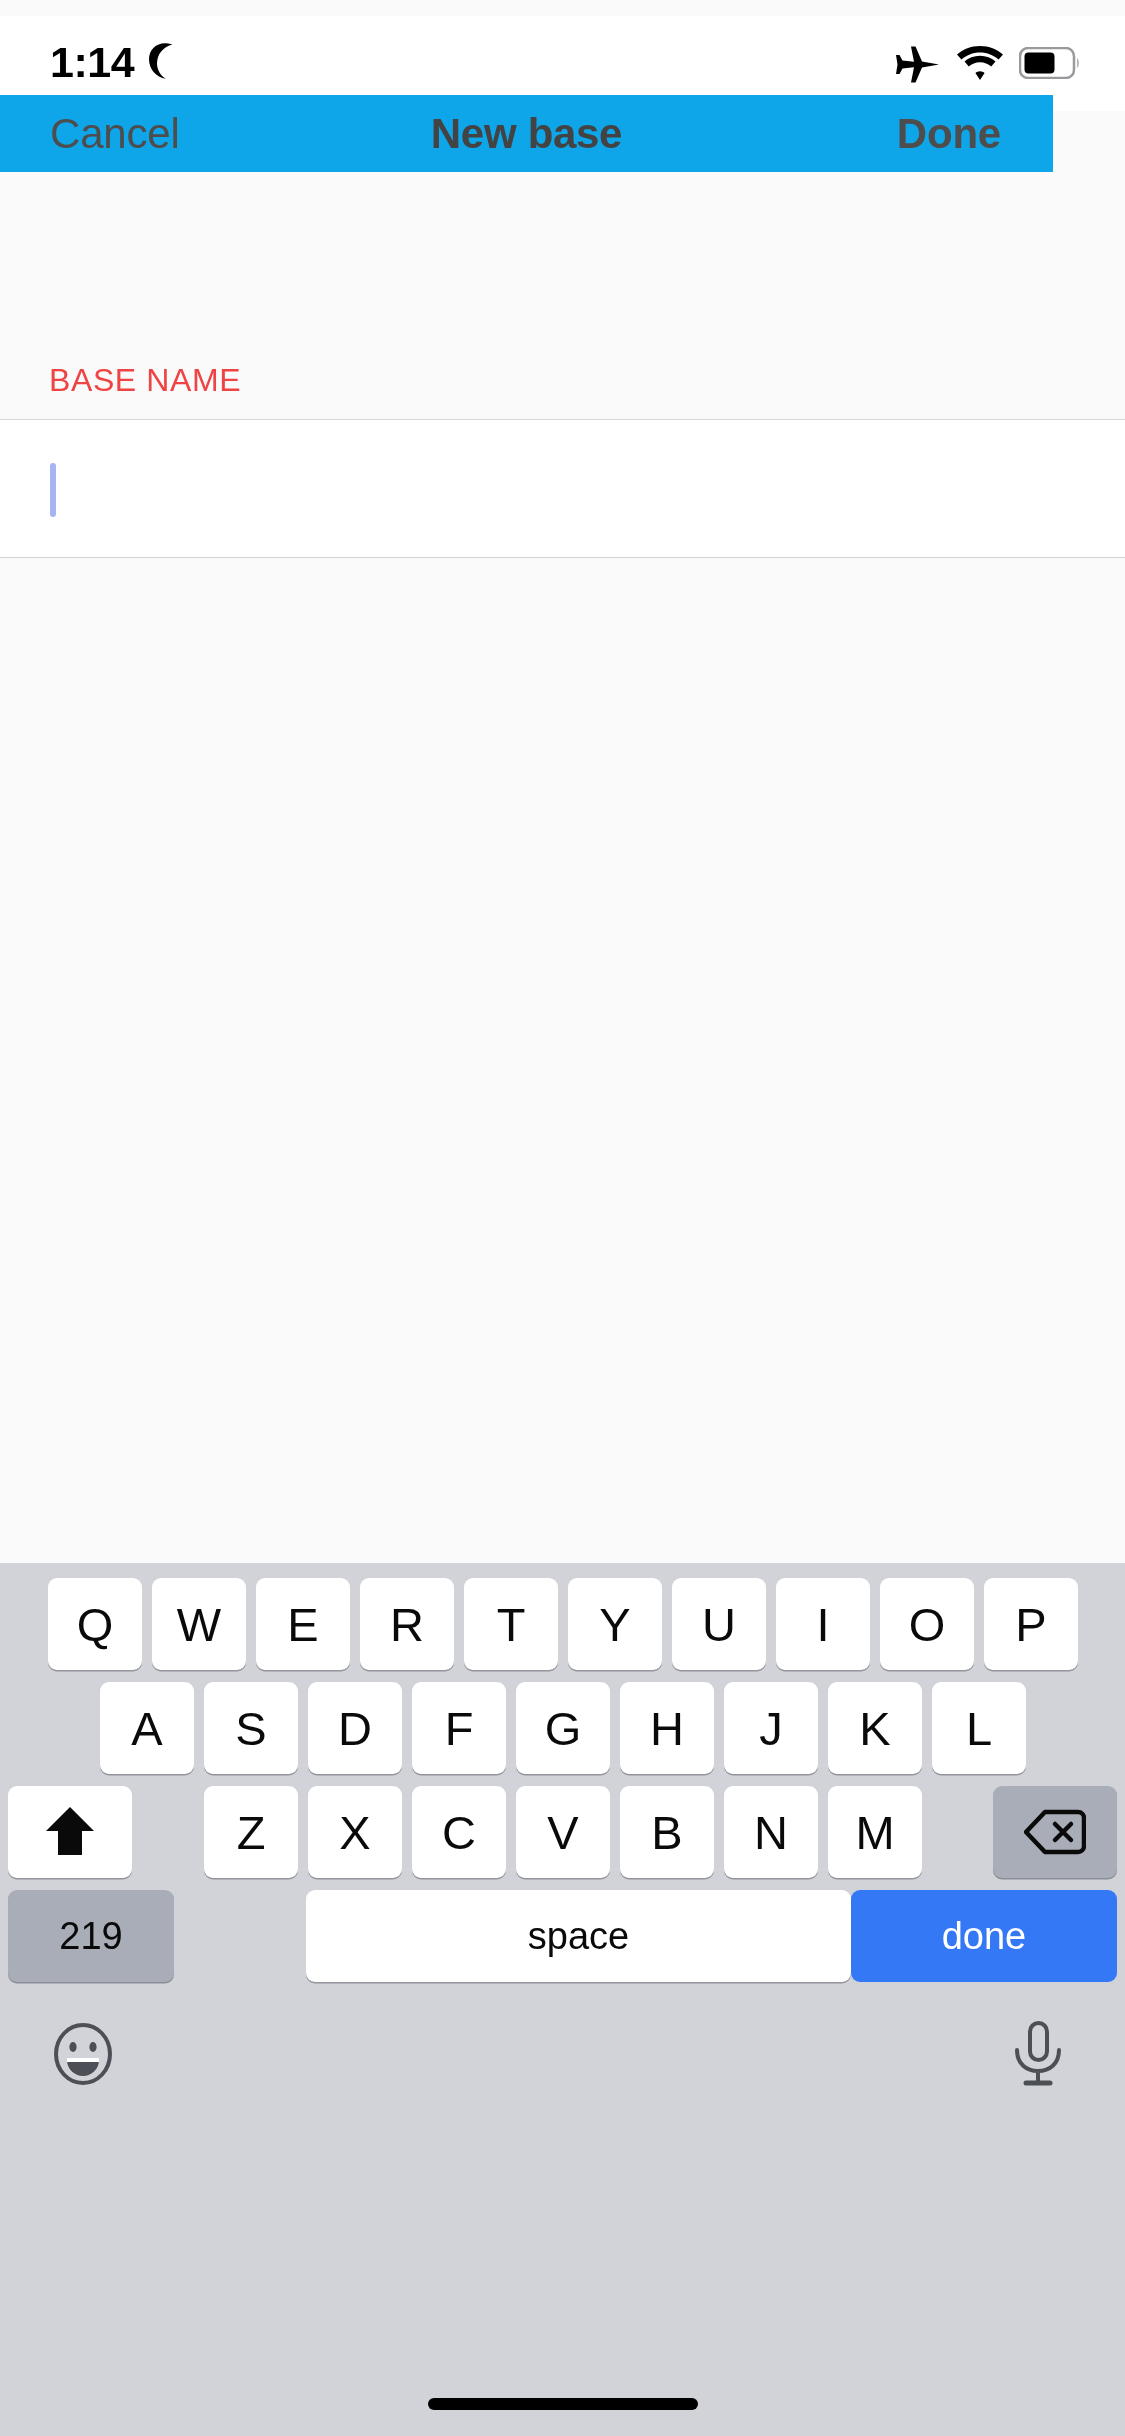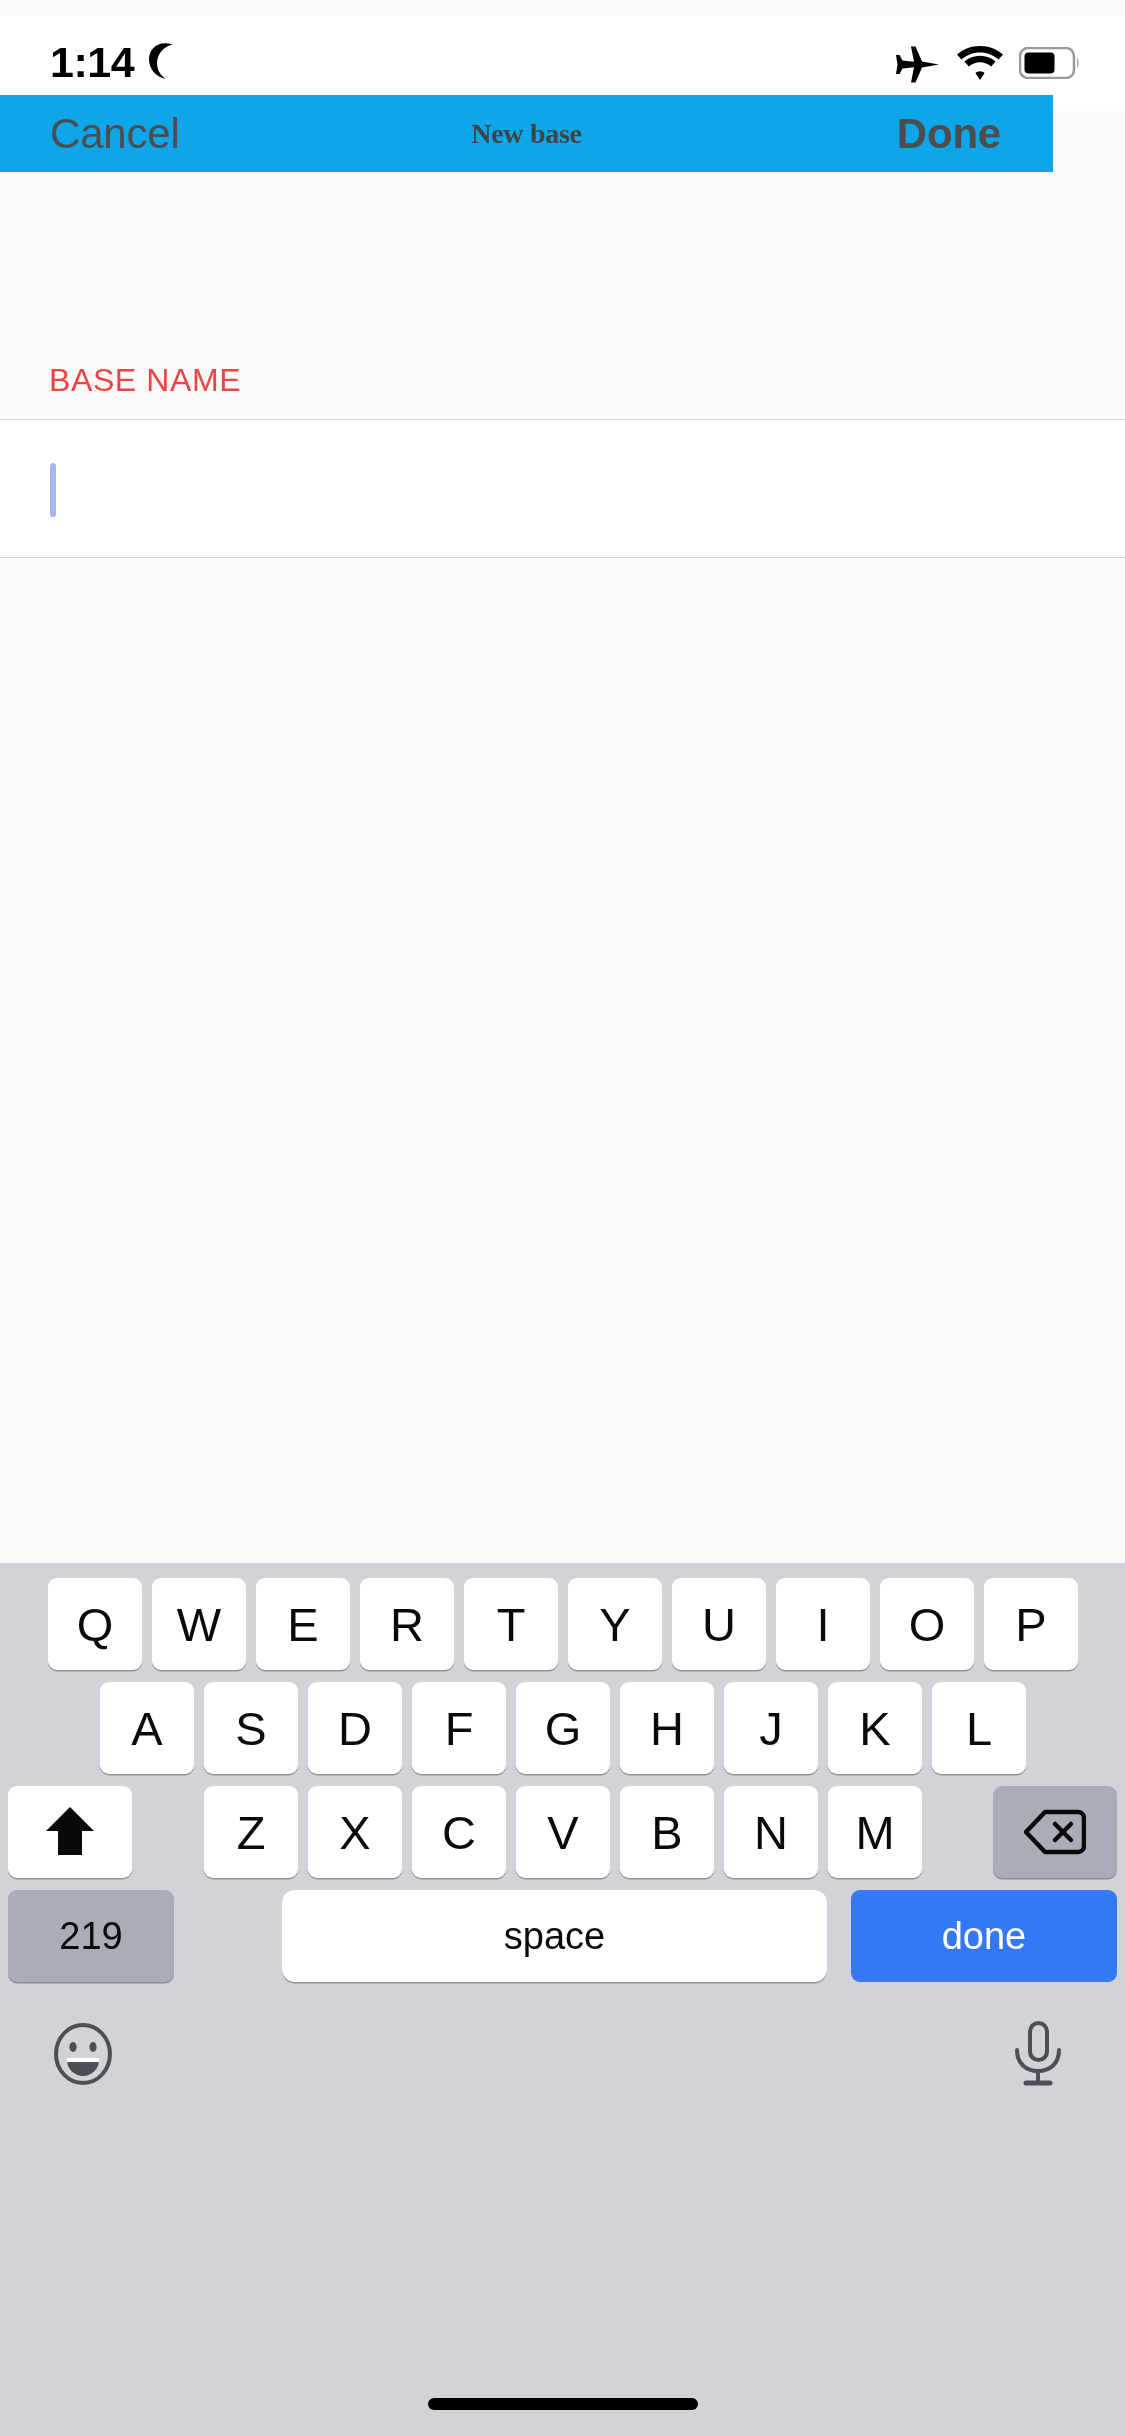--- a/index.html
+++ b/index.html
@@ -47,23 +47,22 @@
   #nav-cancel {
     position: absolute; left: 50px; top: 50%;
     transform: translateY(-50%);
     font-size: 42px; color: #4d4d4d; font-weight: 400;
     letter-spacing: -0.2px; white-space: nowrap;
   }
   #nav-title {
     position: absolute; left: 0; right: 0; top: 50%;
     transform: translateY(-50%);
     text-align: center;
-    font-size: 28px; color: #434343; font-weight: 700;
+    font-size: 42px; color: #434343; font-weight: 700;
     letter-spacing: -0.3px;
-    font-family: Liberation Serif, serif;
   }
   #nav-done {
     position: absolute; right: 52px; top: 50%;
     transform: translateY(-50%);
     font-size: 42px; color: #4d4d4d; font-weight: 600;
     letter-spacing: -0.2px; white-space: nowrap;
   }
 
   
   #form-area {
@@ -129,21 +128,21 @@
     display: flex; align-items: center; justify-content: center;
     font-size: 47px; color: #0a0a0a; font-weight: 400;
     user-select: none;
   }
   .key.letter { width: 94px; }
   .key.gray { background: #a9adb7; box-shadow: 0 1.5px 0 rgba(131,134,142,0.9); }
   .key.blue { background: #3578f6; box-shadow: none; color: #ffffff; }
   .key.wide-shift { width: 124px; left: 8px; }
   .key.wide-del { width: 124px; left: 993px; }
   .key.key-123 { width: 166px; left: 8px; font-size: 38px; }
-  .key.key-space { width: 545px; left: 282px; font-size: 38px; border-radius: 13px; }
+  .key.key-space { width: 545px; left: 306px; font-size: 38px; }
   .key.key-done { width: 266px; left: 851px; font-size: 38px; font-weight: 400; }
 
   .shift-arrow { width: 52px; height: 54px; display: block; }
   .del-glyph { width: 62px; height: 46px; display: block; }
 
   
   #kb-bottom {
     position: absolute; left: 0; top: 440px;
     width: 1125px; height: 140px;
   }

